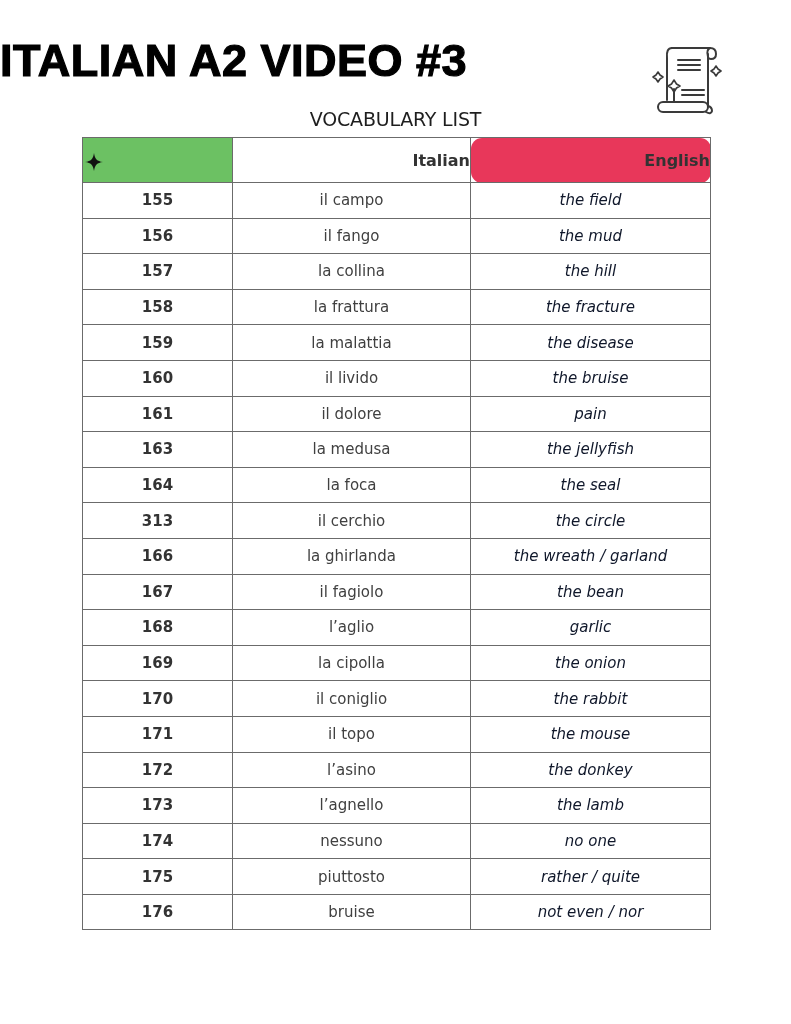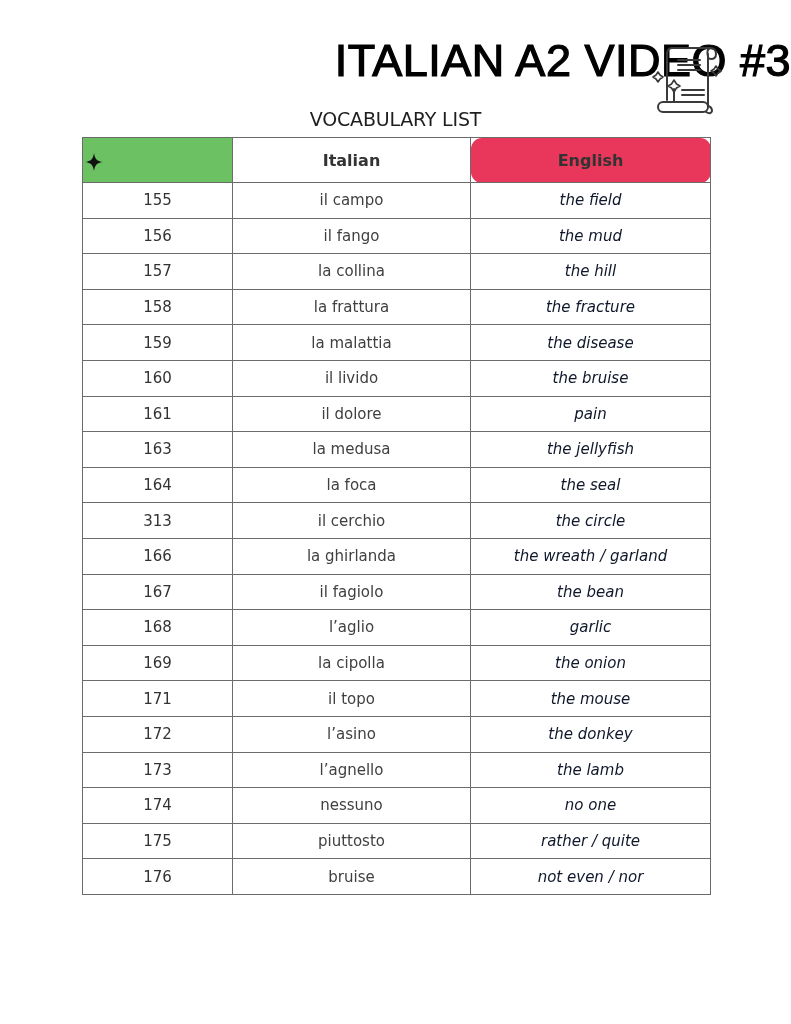--- a/index.html
+++ b/index.html
@@ -13,23 +13,23 @@
       position: relative;
       overflow: hidden;
       font-family: "DejaVu Sans", "Liberation Sans", sans-serif;
       color: #333333;
     }
     .title {
       position: absolute;
       left: 0;
       top: 34px;
       width: 791px;
-      text-align: right;
+      text-align: left;
       font-family: "Liberation Sans", "DejaVu Sans", sans-serif;
-      font-weight: 400;
+      font-weight: 700;
       font-size: 45px;
       letter-spacing: 0.5px;
       color: #000000;
       line-height: 54px;
       -webkit-text-stroke: 1.2px #000;
     }
     .subtitle {
       position: absolute;
       left: 0;
       top: 94px;
@@ -64,20 +64,21 @@
       padding: 0;
     }
     table.vocab col.c1 { width: 150px; }
     table.vocab col.c2 { width: 238px; }
     table.vocab col.c3 { width: 240px; }
     tr.head th {
       height: 44px;
       font-size: 16px;
       font-weight: bold;
       color: #333333;
+      text-align: right;
     }
     th.num-head {
       background: #6cc163;
       position: relative;
     }
     th.eng-head {
       background: #e8375a;
       color: #3a2a2e;
       border-radius: 11px;
     }
@@ -89,21 +90,21 @@
       left: 2px;
       top: 15px;
       width: 18px;
       height: 18px;
     }
     tr.row td {
       height: 34.6px;
       font-size: 15px;
     }
     td.num {
-      font-weight: normal;
+      font-weight: bold;
       color: #333333;
     }
     td.ita {
       color: #404040;
     }
     td.eng {
       font-style: italic;
       color: #0f172a;
     }
   </style>
@@ -217,20 +218,25 @@
         <td class="num">168</td>
         <td class="ita">l’aglio</td>
         <td class="eng">garlic</td>
       </tr>
     <tr class="row">
         <td class="num">169</td>
         <td class="ita">la cipolla</td>
         <td class="eng">the onion</td>
       </tr>
     <tr class="row">
+        <td class="num">170</td>
+        <td class="ita">il coniglio</td>
+        <td class="eng">the rabbit</td>
+      </tr>
+    <tr class="row">
         <td class="num">171</td>
         <td class="ita">il topo</td>
         <td class="eng">the mouse</td>
       </tr>
     <tr class="row">
         <td class="num">172</td>
         <td class="ita">l’asino</td>
         <td class="eng">the donkey</td>
       </tr>
     <tr class="row">

